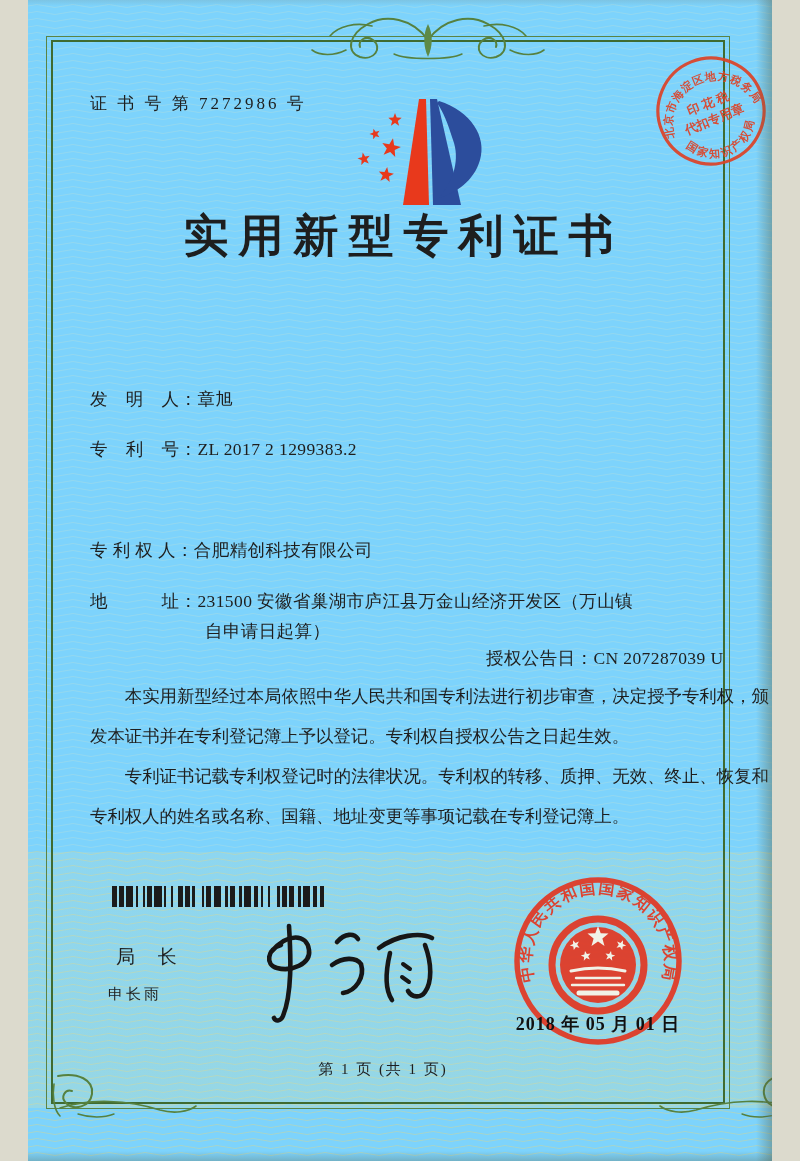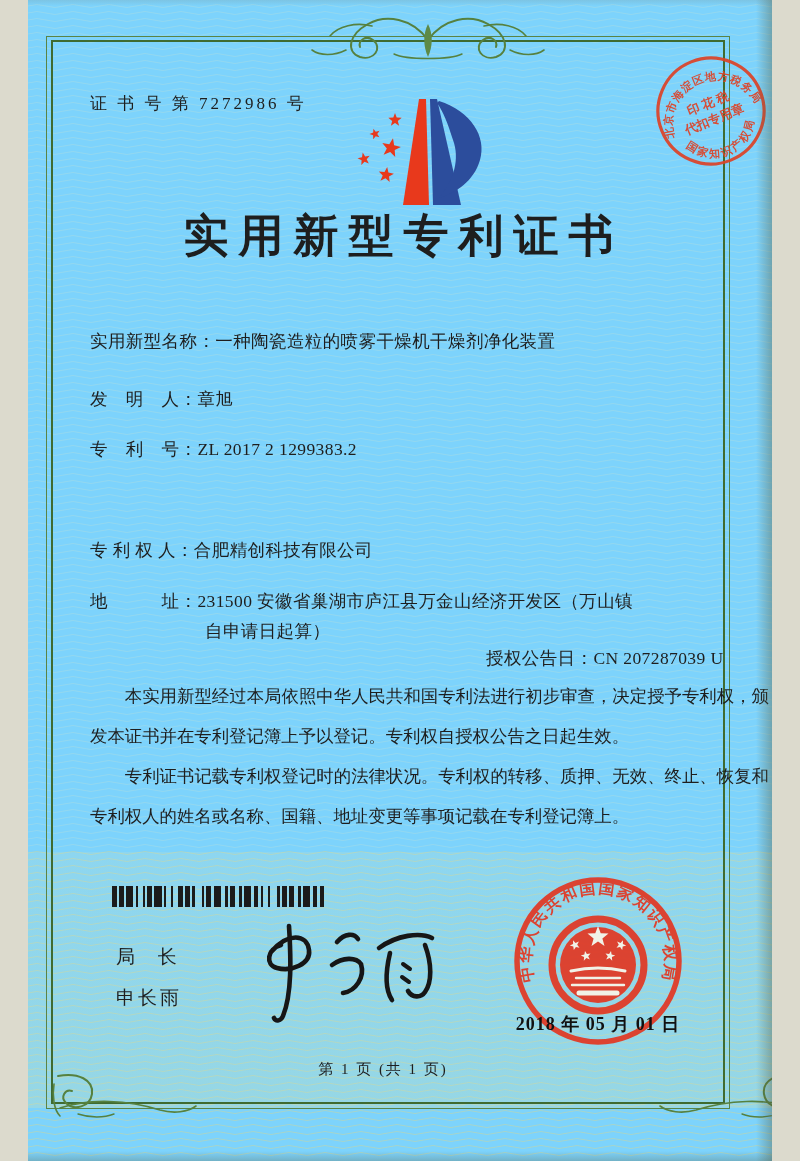--- a/index.html
+++ b/index.html
@@ -30,21 +30,21 @@
   .f-name{top:329px;} .f-inventor{top:387px;} .f-patno{top:437px;} .f-apply{top:487px;}
   .f-patentee{top:538px;} .f-addr1{top:589px;} .f-addr2{top:619px;left:177px;}
   .f-grant{top:646px;} .f-grant-no{top:646px;left:458px;}
   
   .paras{top:676px;left:62px;width:679px;}
   .paras p{margin:0;text-indent:2em;font-size:17.4px;line-height:40px;text-align:justify;}
   
   .barcode{top:886px;left:84px;width:213px;height:21px;display:flex;align-items:stretch;}
   
   .director-title{top:944px;left:88px;font-size:19px;letter-spacing:9px;white-space:pre;}
-  .director-name{top:985px;left:88px;font-size:19px;letter-spacing:3px;white-space:pre;}
+  .director-name{top:985px;left:80px;font-size:15px;letter-spacing:3px;white-space:pre;}
   .signature{top:918px;left:205px;width:215px;height:108px;z-index:3;}
   
   .footer{top:1060px;left:0;right:34px;text-align:center;font-size:15px;letter-spacing:2px;white-space:pre;}
   
   .shadow-right{position:absolute;top:0;right:0;width:16px;height:100%;z-index:5;
     background:linear-gradient(to right,rgba(85,92,62,0),rgba(85,92,62,0.40));}
   .shadow-bottom{position:absolute;left:0;bottom:0;width:100%;height:10px;z-index:5;
     background:linear-gradient(rgba(85,92,62,0),rgba(85,92,62,0.28));}
   .shadow-top{position:absolute;left:0;top:0;width:100%;height:6px;z-index:5;
     background:linear-gradient(rgba(120,120,100,0.16),rgba(120,120,100,0));}
@@ -278,21 +278,20 @@
     <polygon fill="#e8391c" points="42.0,45.2 43.1,52.2 49.9,53.9 43.7,57.1 44.2,64.1 39.2,59.1 32.6,61.8 35.8,55.5 31.3,50.1 38.3,51.2"></polygon>
     <polygon fill="#e8391c" points="11.7,59.6 14.1,63.5 18.7,62.8 15.7,66.3 17.8,70.4 13.5,68.7 10.3,71.9 10.6,67.3 6.5,65.3 11.0,64.2"></polygon>
     <polygon fill="#e8391c" points="36.2,74.1 37.4,79.6 42.9,80.7 38.0,83.5 38.7,89.1 34.5,85.3 29.4,87.7 31.7,82.5 27.8,78.4 33.5,79.0"></polygon>
     <polygon points="68,6 75,6 78,112 52,112" fill="#e8391c"></polygon>
     <polygon points="79,6 86,6 110,112 82,112" fill="#2c4d9c"></polygon>
     <path d="M 88,8 C 120,18 136,44 129,67 C 123,88 105,100 88,105 C 103,87 109,66 102,47 C 97,31 92,18 86,10 Z" fill="#2c4d9c"></path>
   </svg>
 
   <div class="abs title">实用新型专利证书</div>
 
-  <div class="abs field-line f-name"><span>实用新型名称：</span><span>一种陶瓷造粒的喷雾干燥机干燥剂净化装置</span></div>
   <div class="abs field-line f-inventor"><span>发　明　人：</span><span>章旭</span></div>
   <div class="abs field-line f-patno"><span>专　利　号：</span><span>ZL 2017 2 1299383.2</span></div>
   <div class="abs field-line f-patentee"><span>专 利 权 人：</span><span>合肥精创科技有限公司</span></div>
   <div class="abs field-line f-addr1"><span>地　　　址：</span><span>231500 安徽省巢湖市庐江县万金山经济开发区（万山镇</span></div>
   <div class="abs field-line f-addr2">自申请日起算）</div>
   <div class="abs field-line f-grant-no"><span>授权公告日：</span><span>CN 207287039 U</span></div>
 
   <div class="abs paras">
     <p>本实用新型经过本局依照中华人民共和国专利法进行初步审查，决定授予专利权，颁发本证书并在专利登记簿上予以登记。专利权自授权公告之日起生效。</p>
     <p>专利证书记载专利权登记时的法律状况。专利权的转移、质押、无效、终止、恢复和专利权人的姓名或名称、国籍、地址变更等事项记载在专利登记簿上。</p>

